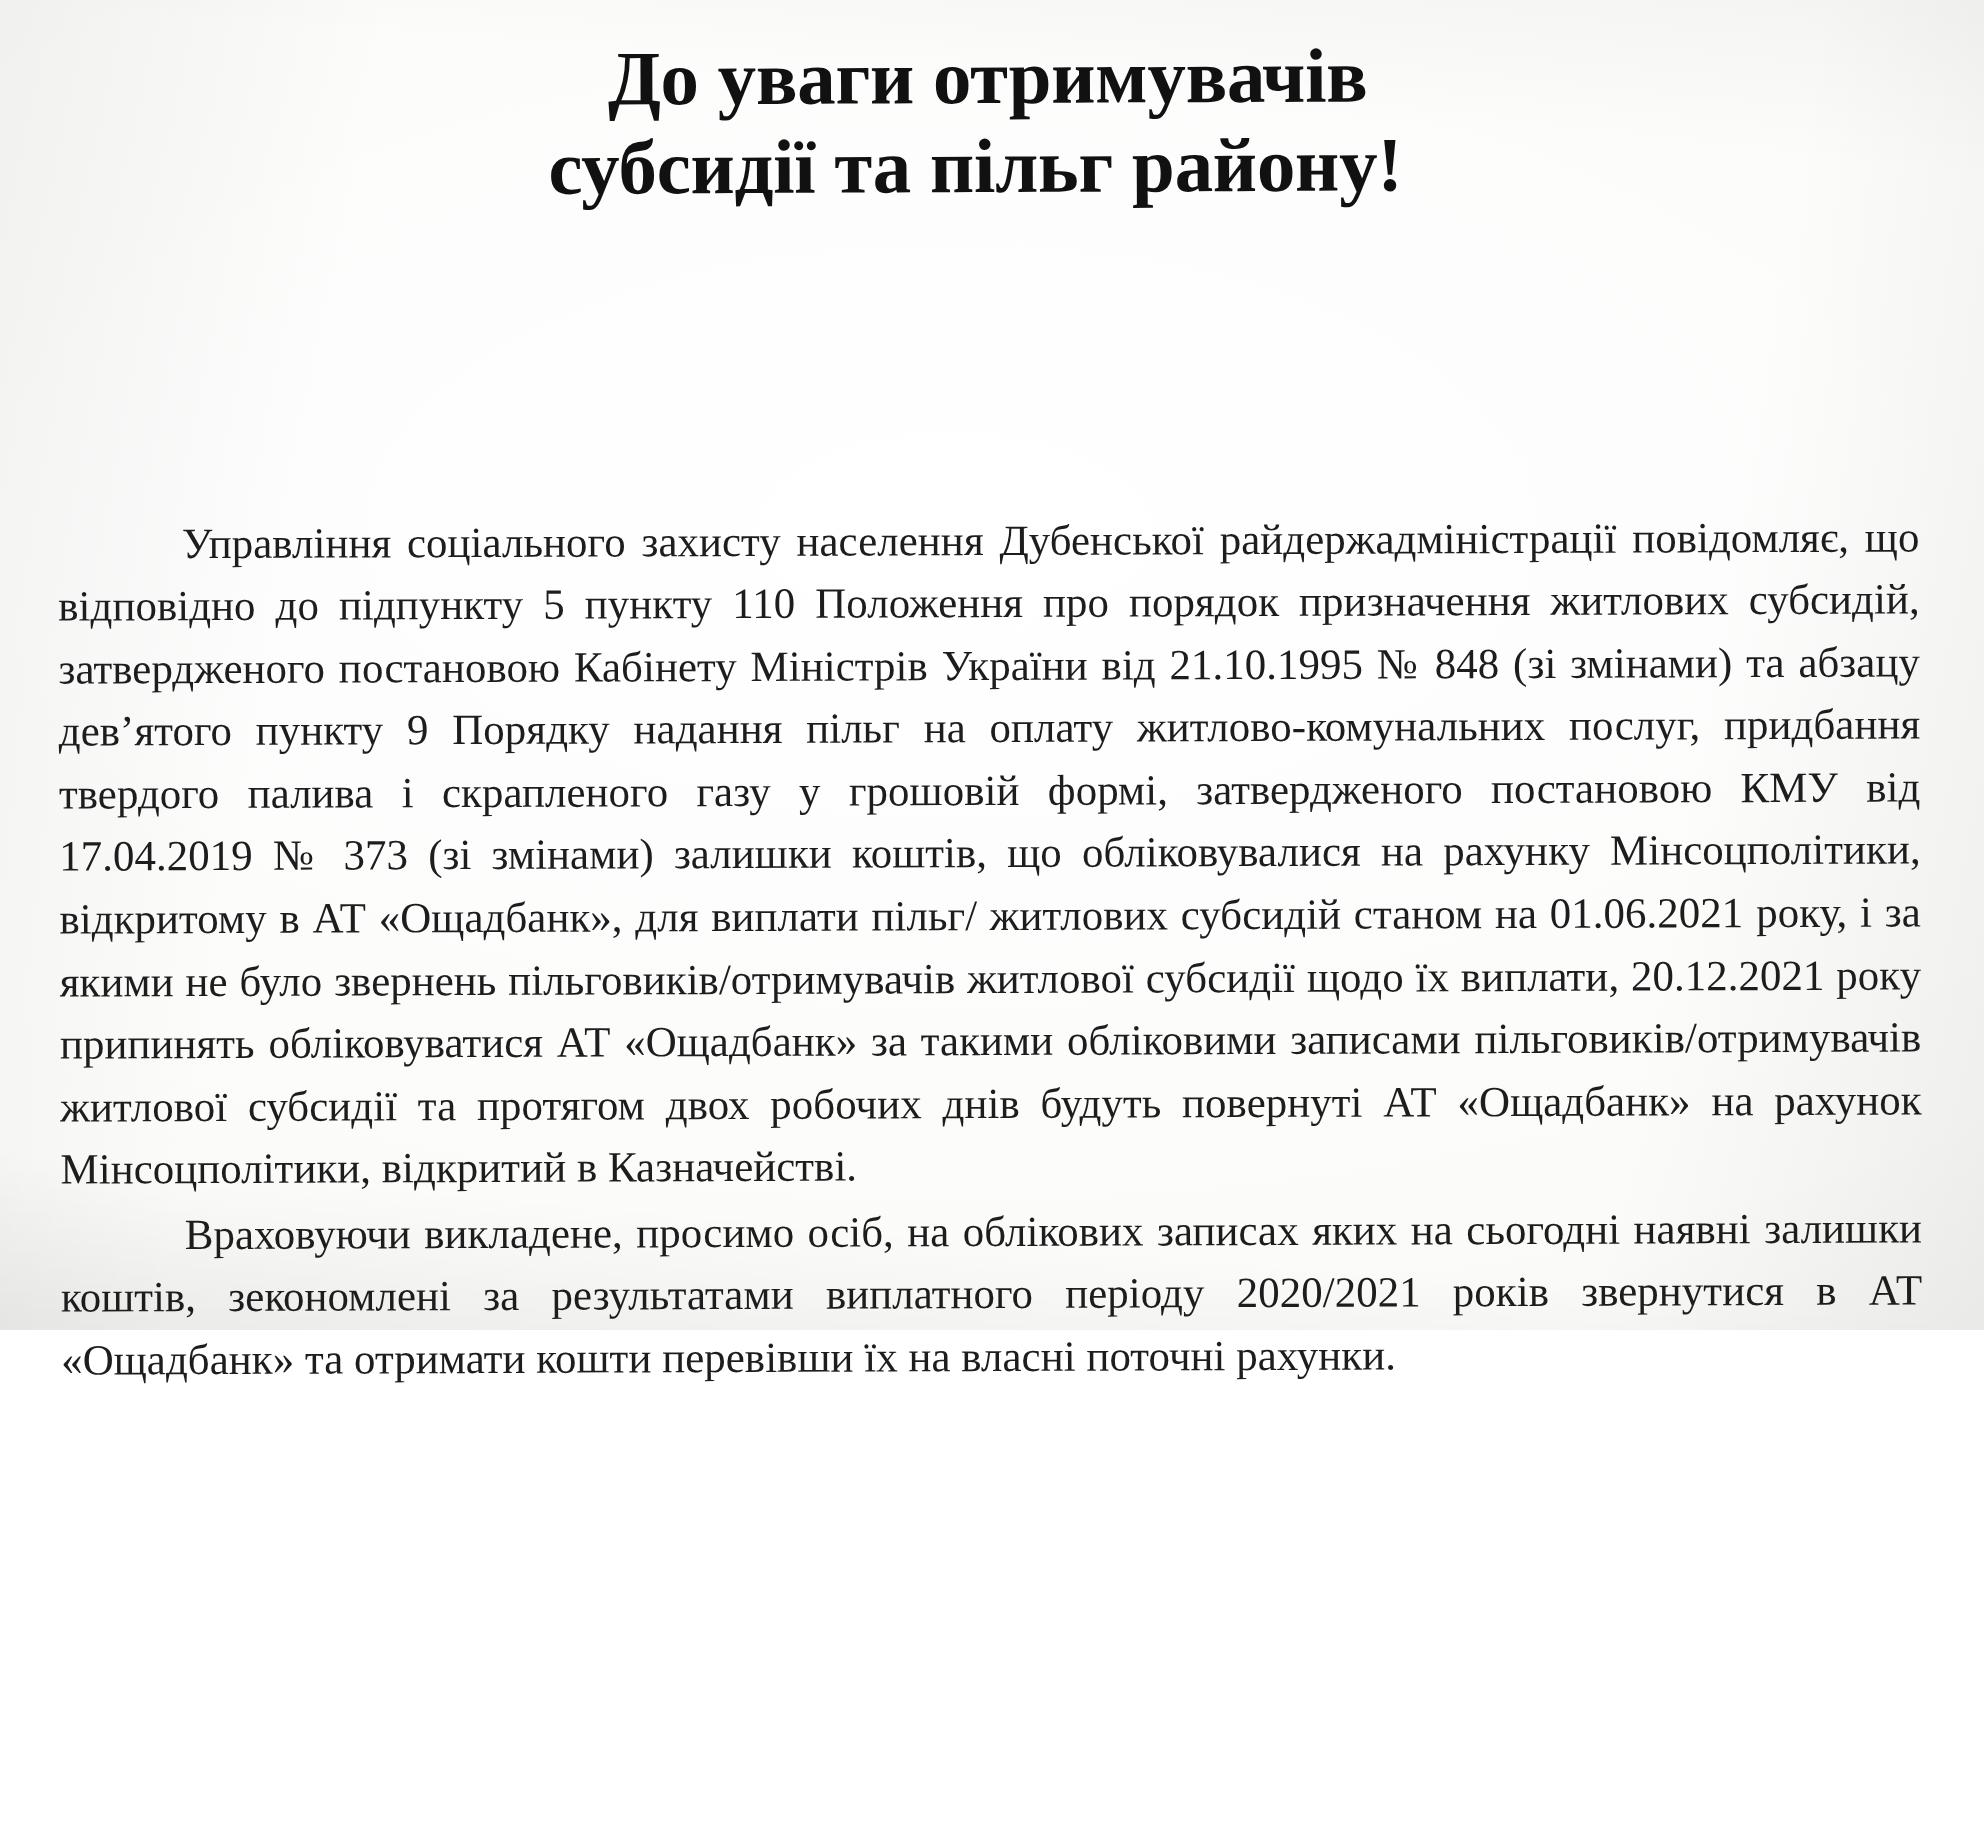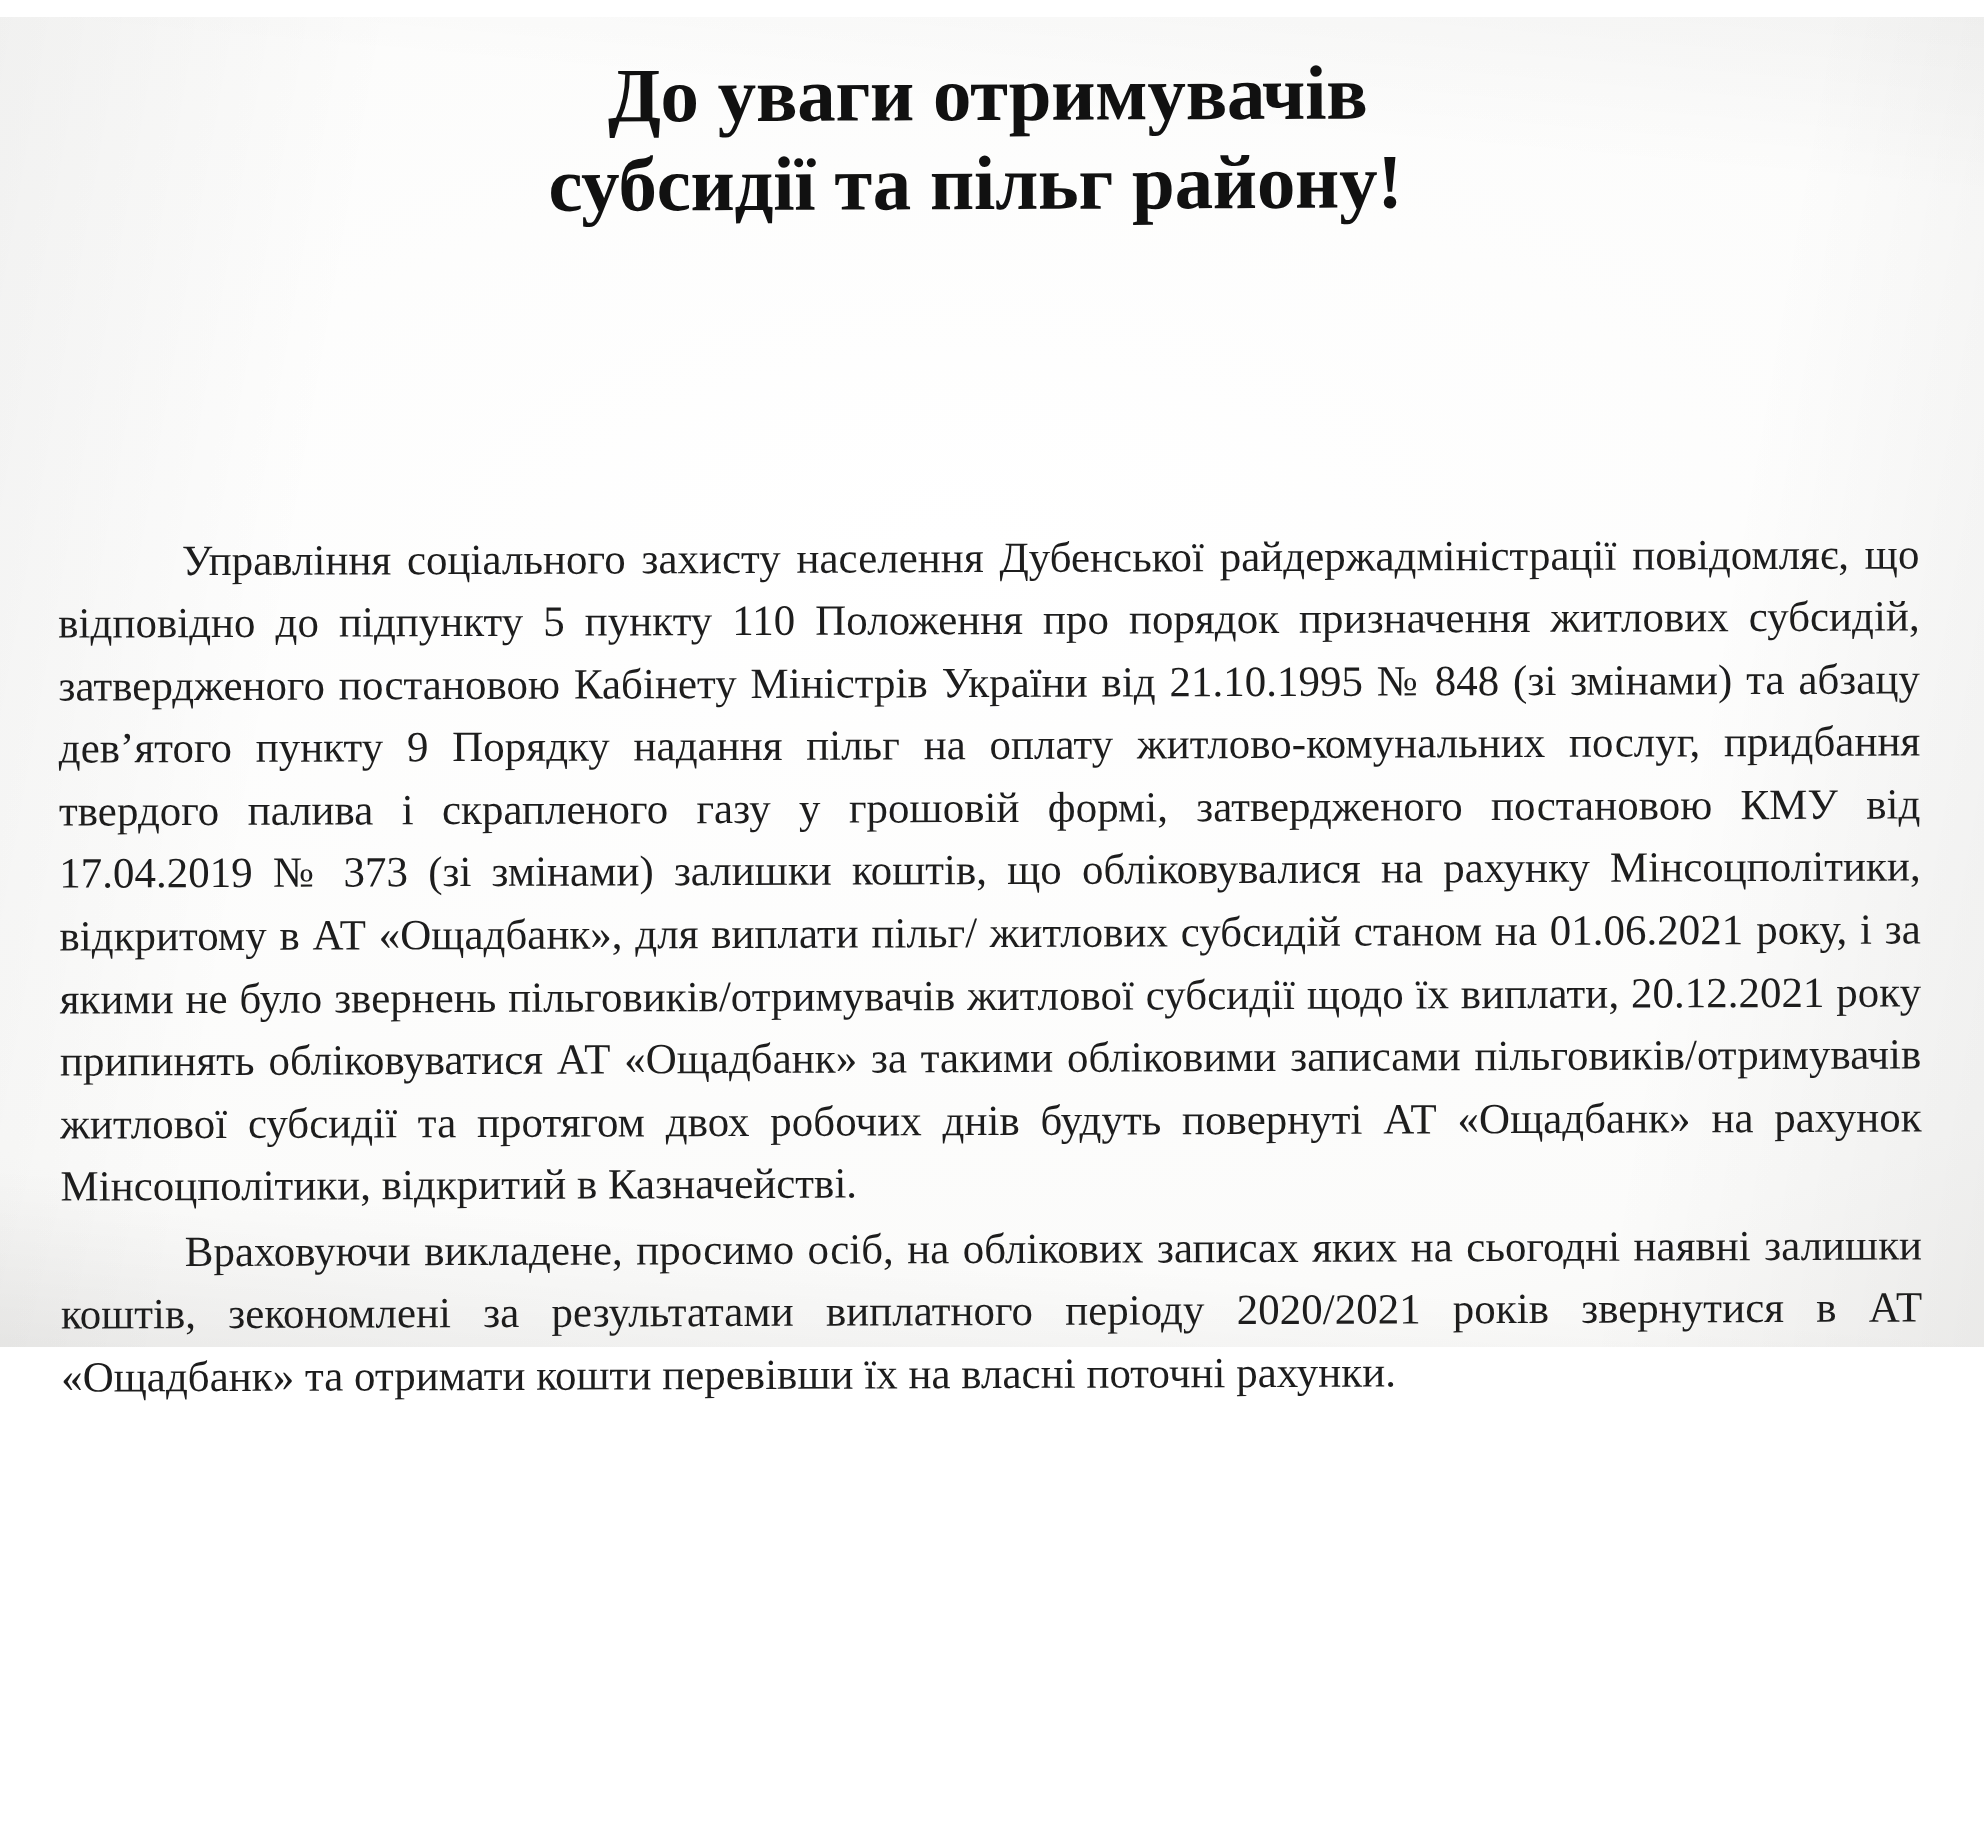--- a/index.html
+++ b/index.html
@@ -15,21 +15,20 @@
     color: #1b1b1b;
   }
 
   
   .sheet {
     position: relative;
     width: 1985px;
     height: 1330px;
     background:
       radial-gradient(ellipse 150% 110% at 48% 40%, #ffffff 0%, #fbfbfa 52%, #f1f0ee 78%, #e6e5e2 100%);
-    margin-top: 17px;
   }
   .sheet::after {
     content: "";
     position: absolute;
     inset: 0;
     pointer-events: none;
     background:
       linear-gradient(100deg, rgba(0,0,0,0.045) 0%, rgba(0,0,0,0) 18%, rgba(0,0,0,0) 82%, rgba(0,0,0,0.05) 100%),
       linear-gradient(185deg, rgba(0,0,0,0.03) 0%, rgba(0,0,0,0) 12%, rgba(0,0,0,0) 88%, rgba(0,0,0,0.055) 100%);
   }

